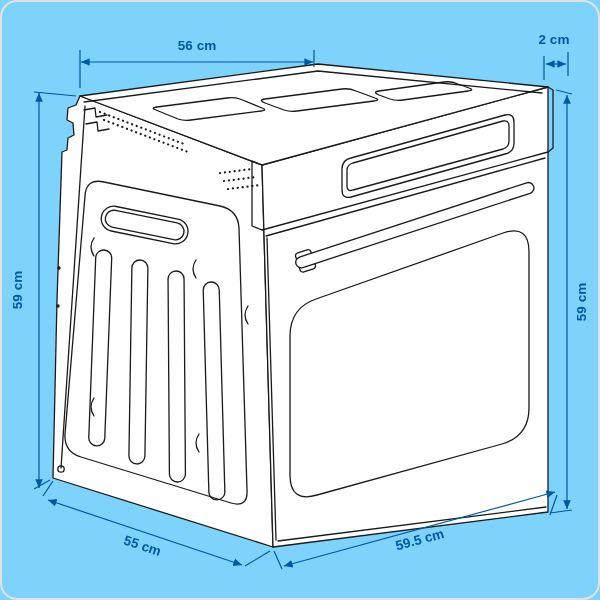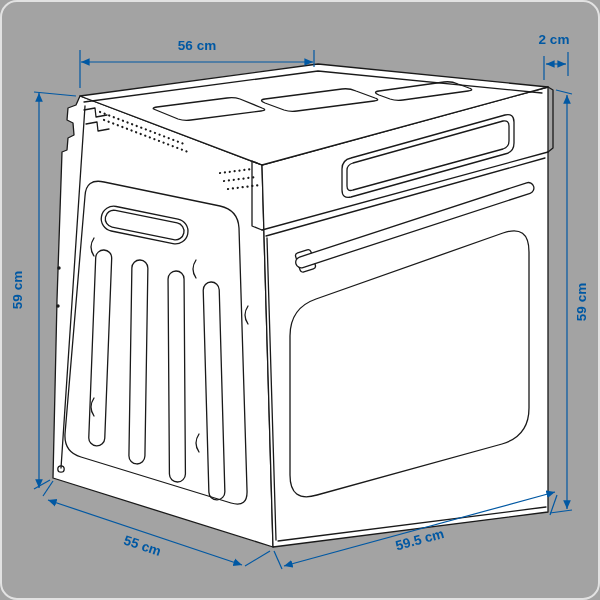--- a/index.html
+++ b/index.html
@@ -1,16 +1,16 @@
 <!DOCTYPE html>
 <html><head>
 <meta charset="utf-8">
 <style>
   html,body{margin:0;padding:0;background:#ffffff;}
-  .canvas{width:600px;height:600px;position:relative;background:#a3a3a3;overflow:hidden;}
+  .canvas{width:600px;height:600px;position:relative;background:#7dd3fc;overflow:hidden;}
   svg{display:block;}
   .art{stroke:#1a1a1a;fill:none;stroke-width:1.3;stroke-linecap:round;stroke-linejoin:round;}
   .face{fill:#ffffff;}
   .dots{stroke-width:2.2;stroke-dasharray:0.1 4.8;}
   .dim{stroke:#0058a3;fill:none;stroke-width:1.2;stroke-linecap:butt;}
   .dimlabel{fill:#0058a3;stroke:none;font:700 13.5px "Liberation Sans",sans-serif;text-anchor:middle;}
   .frame{stroke:#e2e2e2;fill:none;stroke-width:2;}
 </style>
 </head>
 <body>

